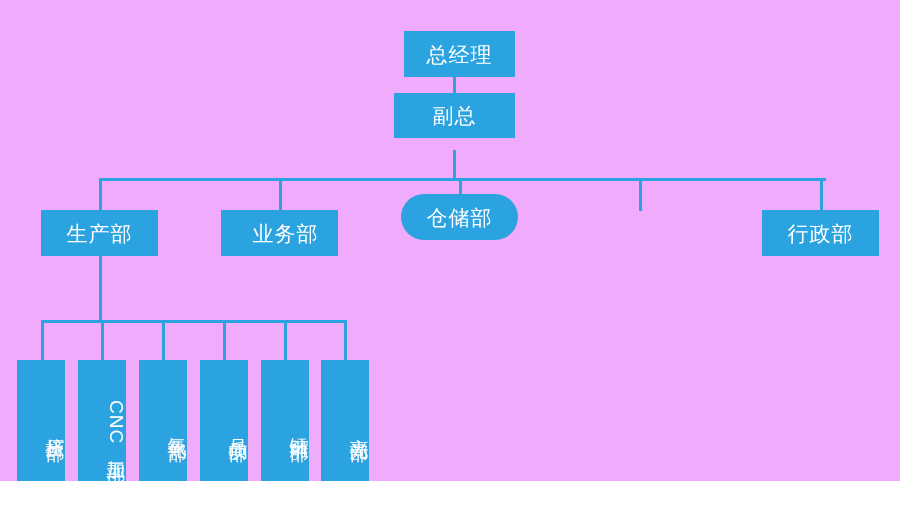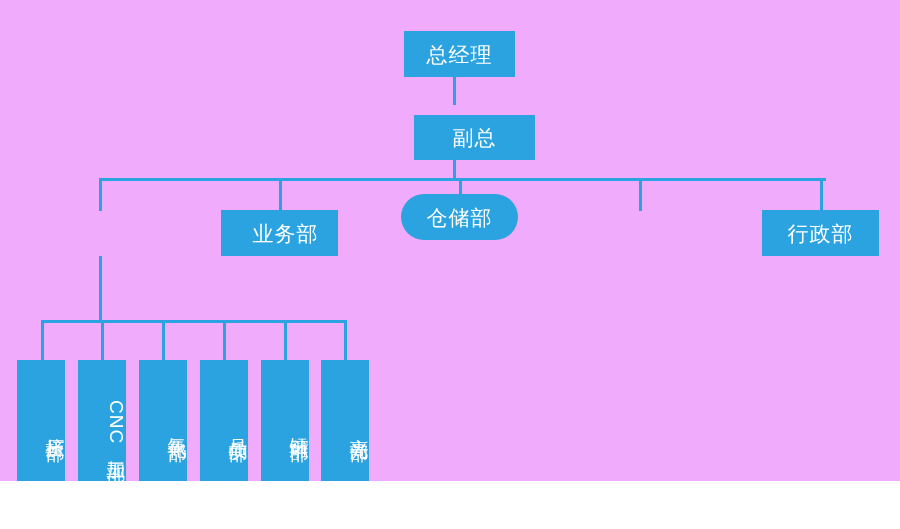--- a/index.html
+++ b/index.html
@@ -63,32 +63,33 @@
 </style>
 </head>
 <body>
 
 <div id="org-chart">
 
   <div class="node node-h" style="left:404px; top:31px; width:111px; height:46px;">总经理</div>
 
   <div class="line line-v" style="left:453px; top:77px; height:28px;"></div>
 
-  <div class="node node-h" style="left:394px; top:115px; width:121px; height:45px;margin-left:20px;">副总</div>
+  <div class="node node-h" style="left:394px; top:93px; width:121px; height:45px;">副总</div>
 
   <div class="line line-v" style="left:453px; top:150px; height:29px;"></div>
 
   <div class="line line-h" style="left:101px; top:178px; width:725px;"></div>
 
   <div class="line line-v" style="left:99px;  top:178px; height:33px;"></div>
   <div class="line line-v" style="left:279px; top:178px; height:33px;"></div>
   <div class="line line-v" style="left:459px; top:178px; height:33px;"></div>
   <div class="line line-v" style="left:639px; top:178px; height:33px;"></div>
   <div class="line line-v" style="left:820px; top:178px; height:33px;"></div>
 
+  <div class="node node-h" style="left:41px; top:210px; width:117px; height:46px;">生产部</div>
 
   <div class="node node-h" style="left:221px; top:210px; width:117px; height:46px;padding-left:12px;">业务部</div>
 
   <div class="node node-h" style="left:401px; top:194px; width:117px; height:46px;border-radius:23px;">仓储部</div>
 
 
   <div class="node node-h" style="left:762px; top:210px; width:117px; height:46px;">行政部</div>
 
   <div class="line line-v" style="left:99px; top:256px; height:65px;"></div>
 

